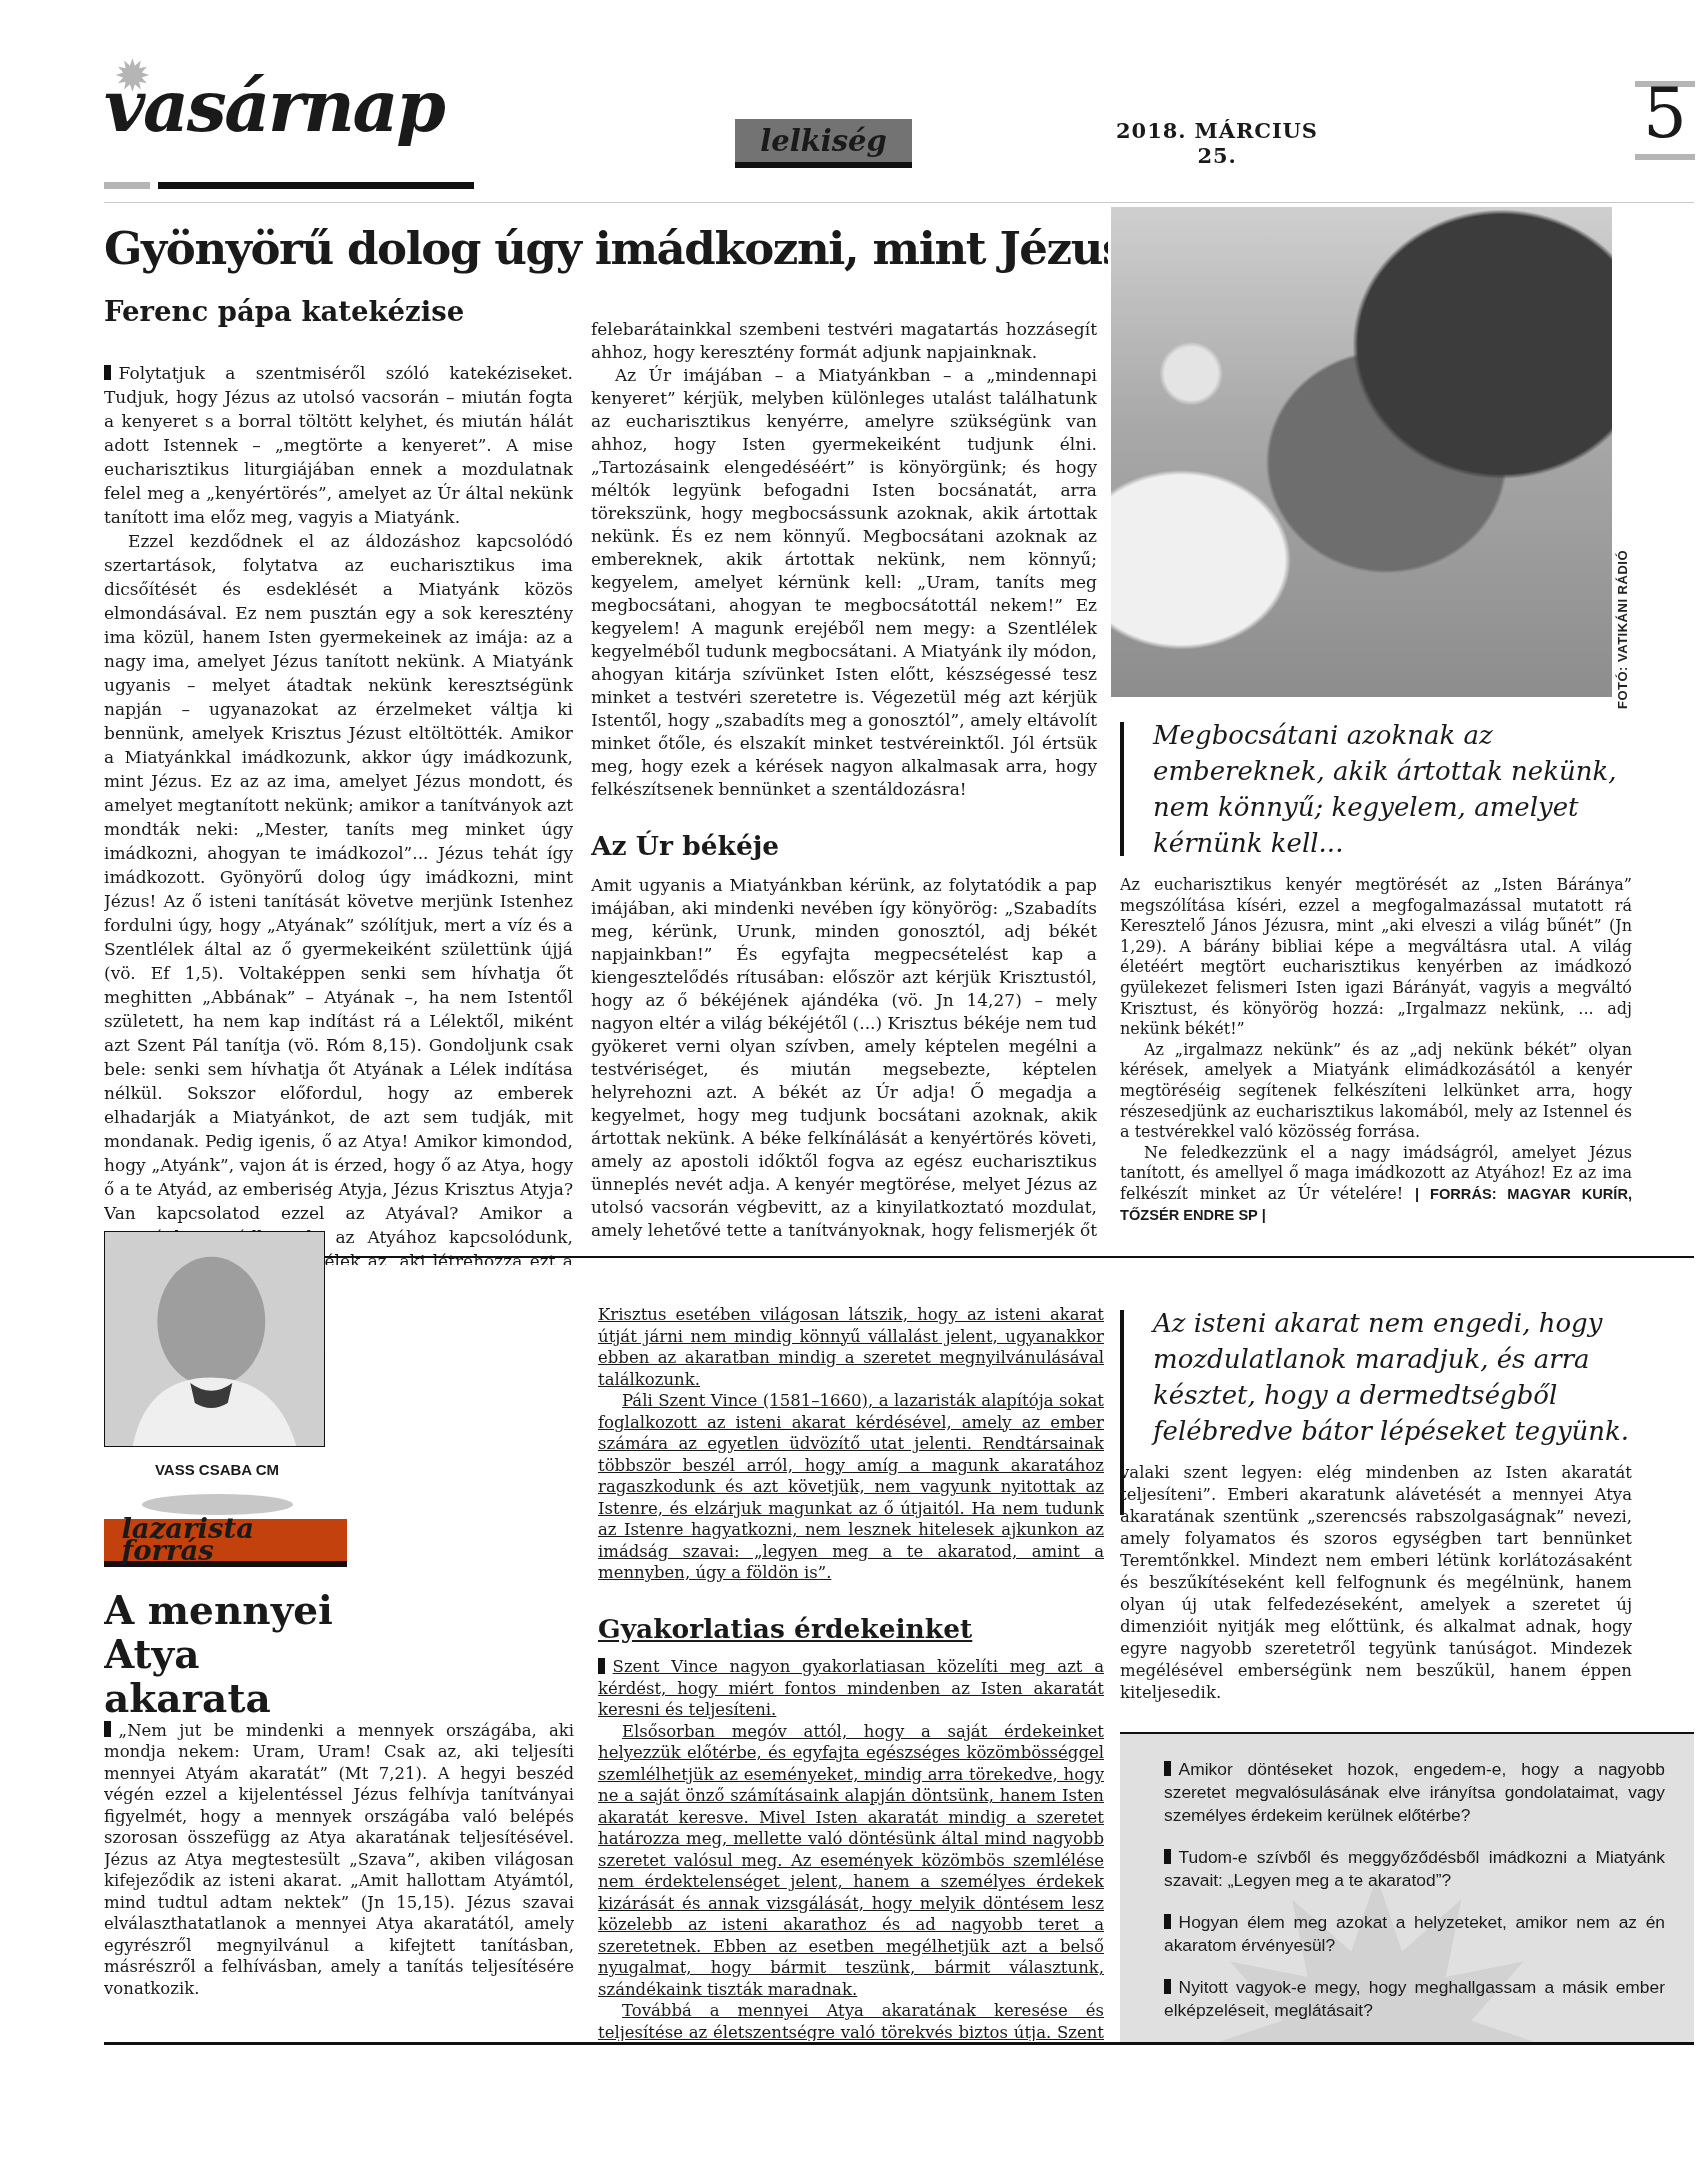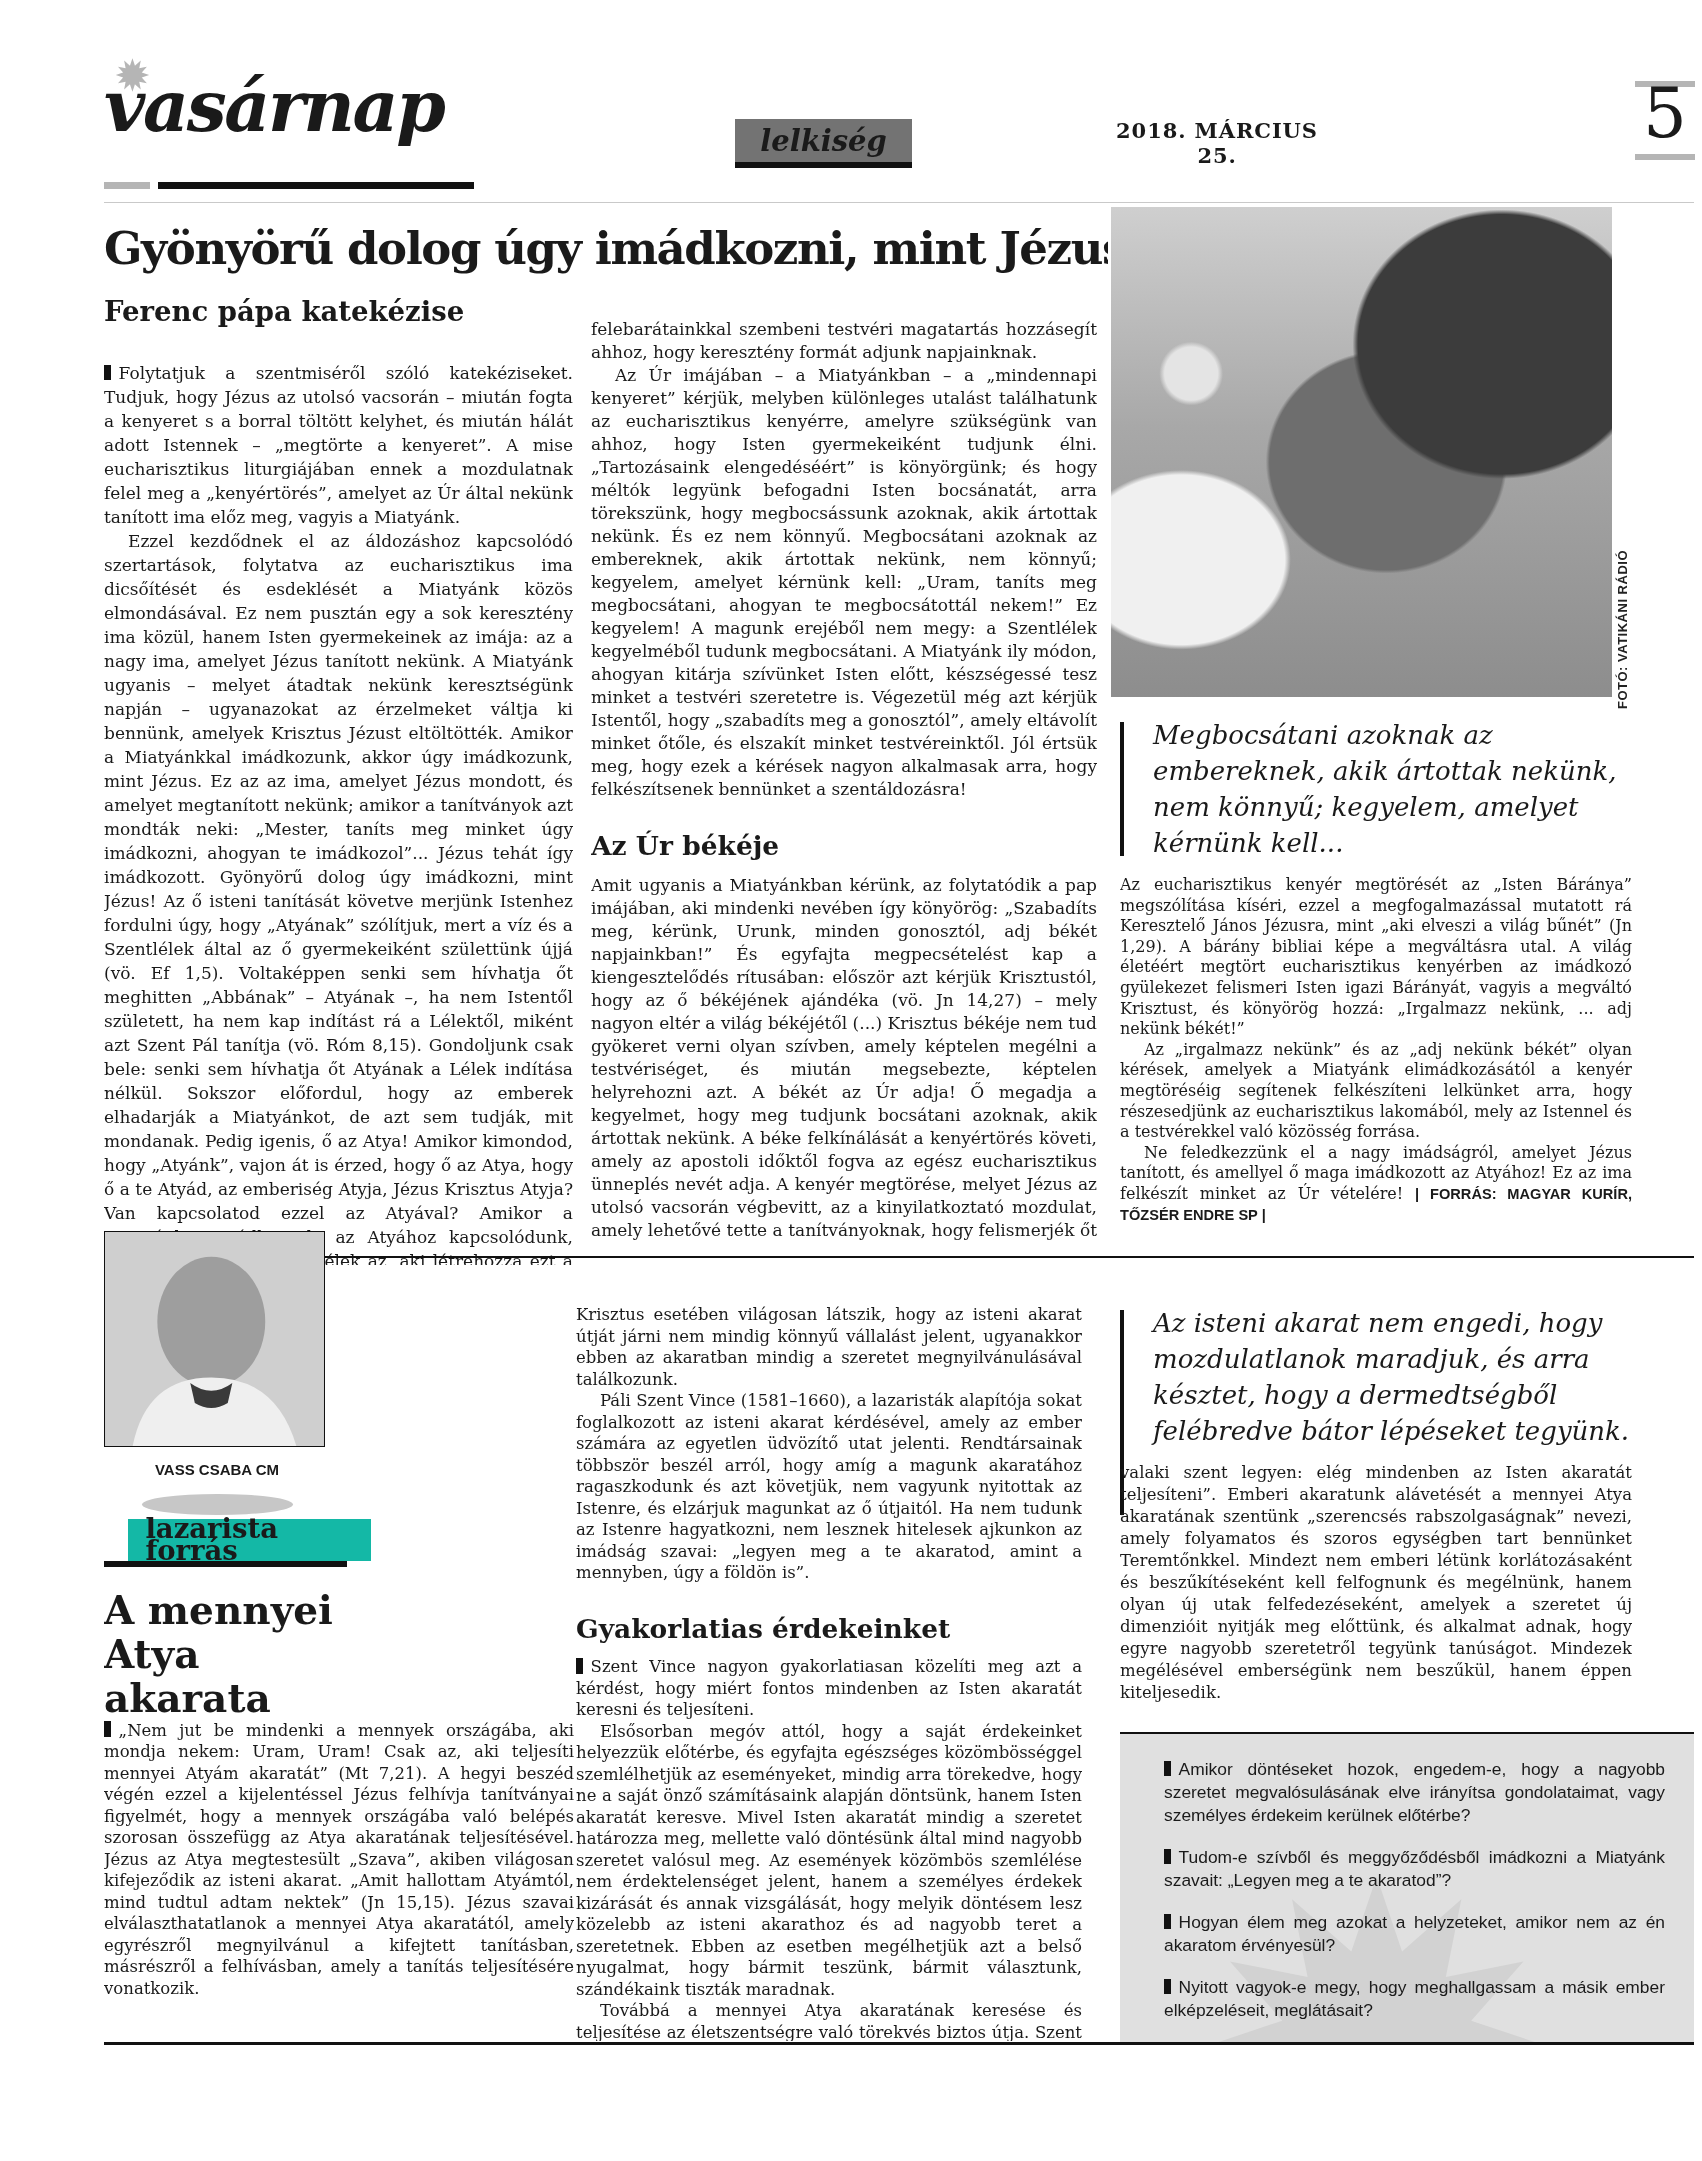--- a/index.html
+++ b/index.html
@@ -63,28 +63,28 @@
   
   .a2-left{left:104px;top:1225px;width:470px;height:773px;font-size:16.5px;line-height:21.5px;}
   .portrait-wrap{float:left;width:226px;margin:6.4px 12px 3.7px 0;}
   .portrait{width:219px;height:214px;border:1.8px solid #111;overflow:hidden;
             background:linear-gradient(180deg,#d9d9d9 0%,#bdbdbd 100%);position:relative;}
   .portrait svg{position:absolute;left:0;top:0;}
   .portrait-caption{text-align:center;font-family:"Liberation Sans",sans-serif;
                     font-weight:bold;font-size:15px;margin-top:12px;}
   .portrait-ellipse{width:151px;height:21px;background:#c7c7c7;border-radius:50%;
                     margin:13px auto 0 auto;}
-  .a2-kicker-box{background:#14b8a6;width:243px;height:42px;display:flex;align-items:center;
-                 padding-left:17.4px;box-sizing:border-box;
-                 font-weight:bold;font-size:27.5px;margin-left:24px;}
+  .a2-kicker-box{background:#c2410c;width:243px;height:42px;display:flex;align-items:center;
+                 padding-left:17.4px;box-sizing:border-box;font-style:italic;
+                 font-weight:bold;font-size:27.5px;}
   .a2-kicker-bar{width:243px;height:6px;background:#111;}
   .a2-headline{font-size:39px;line-height:44px;font-weight:bold;margin-top:21px;
                width:247px;text-align:left;}
   .a2-first{margin-top:21px;}
-  .a2-col2{left:576px;top:1304px;width:506px;height:737px;font-size:16.5px;line-height:21.5px;}
+  .a2-col2{left:598px;top:1304px;width:506px;height:737px;font-size:16.5px;line-height:21.5px;text-decoration:underline;}
   .a2-col3-para{left:1120px;top:1462px;width:512px;height:258px;font-size:16.5px;line-height:22px;}
 
   
   .qbox{left:1120px;top:1732px;width:574px;height:310px;background:#e0e0e0;
         border-top:2.7px solid #111;box-sizing:border-box;overflow:hidden;
         padding:24px 29px 0 44px;}
   .watermark{position:absolute;left:69px;top:96px;font-size:448px;line-height:448px;
              color:#d2d2d2;font-family:"DejaVu Sans",sans-serif;pointer-events:none;}
   .question{position:relative;font-family:"Liberation Sans",sans-serif;
             font-size:17.4px;line-height:23px;text-align:justify;margin-bottom:19px;}

